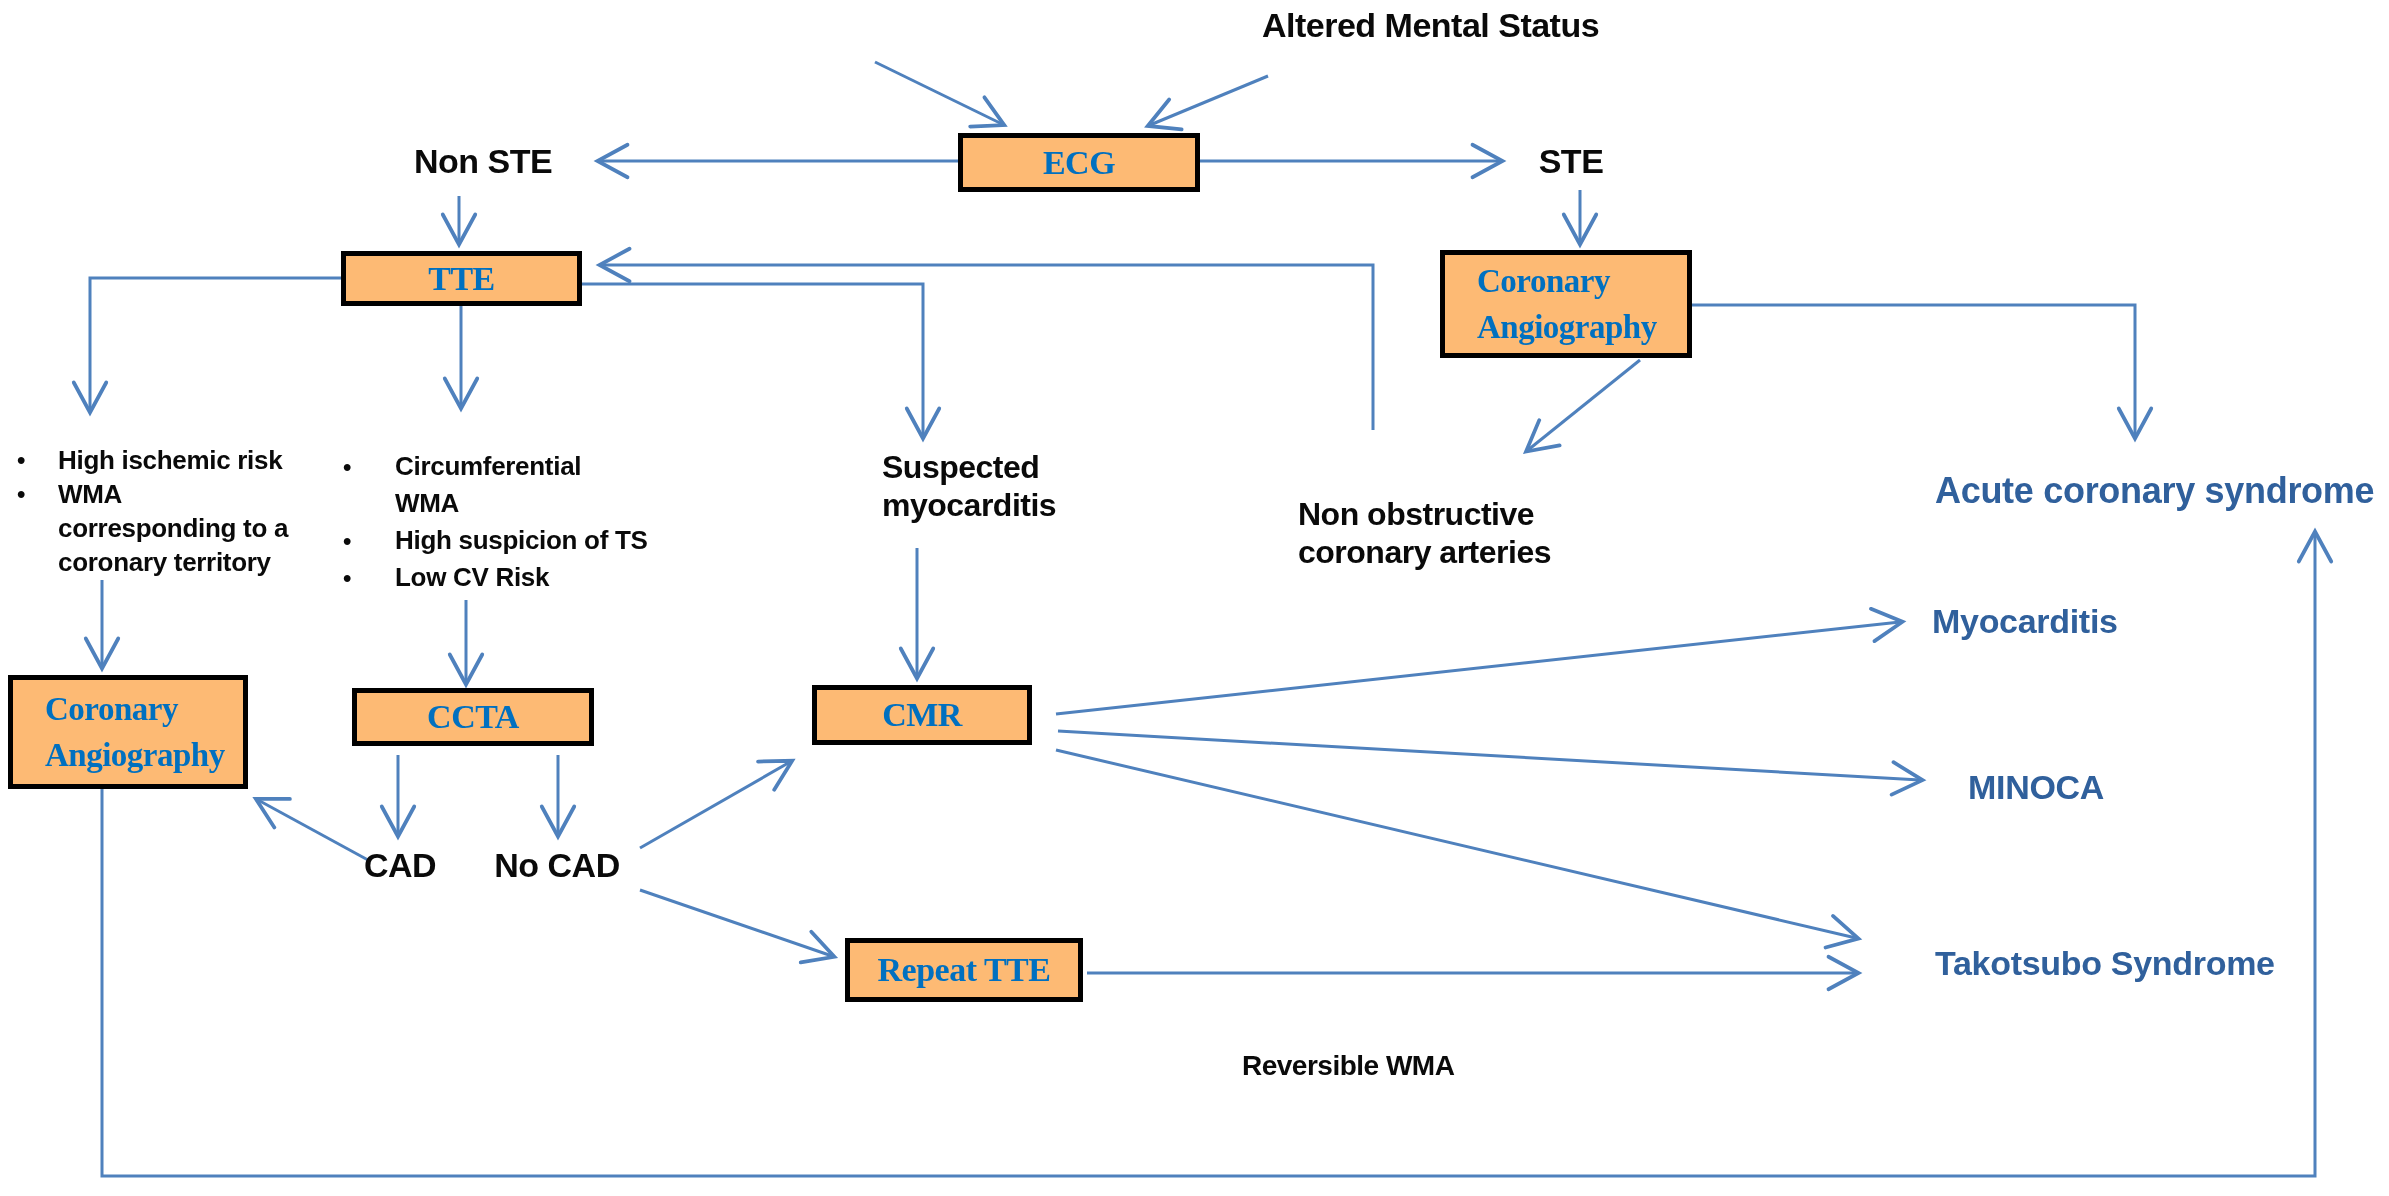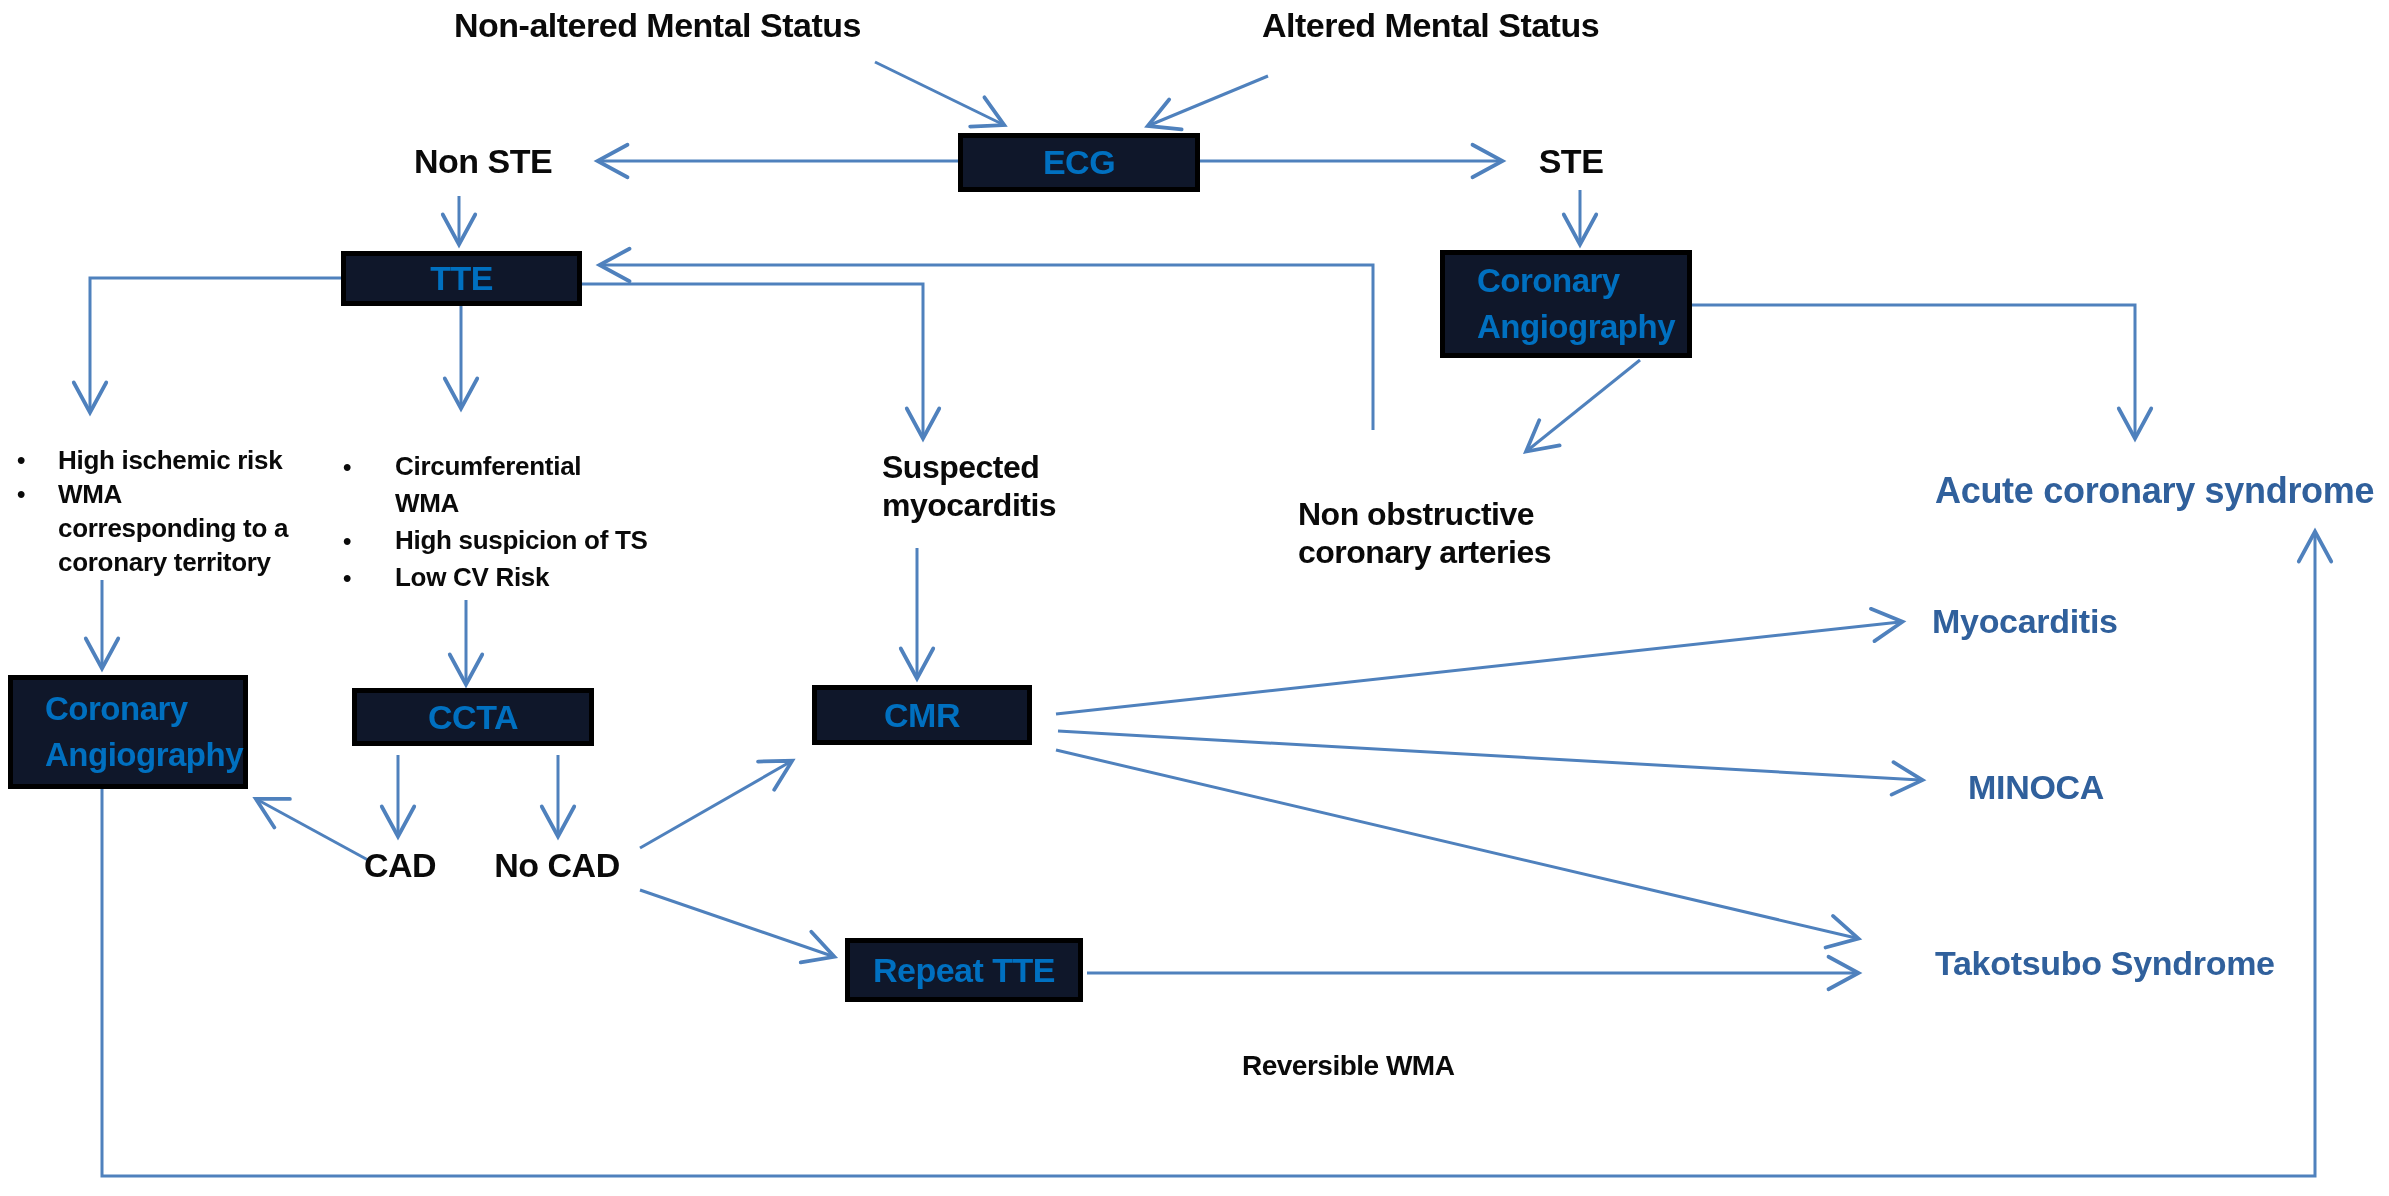--- a/index.html
+++ b/index.html
@@ -16,27 +16,28 @@
     --ink:#0a0a0a;
     --border:#000000;
   }
   #arrow-layer{position:absolute;left:0;top:0;}
   .flow{fill:none;stroke:var(--arrow);stroke-width:3;}
   .ah{fill:none;stroke:var(--arrow);stroke-width:3;stroke-linecap:round;}
 
   .node{
     position:absolute;
     border:5px solid var(--border);
-    background:#0f172a;
+    background:#fdba74;
     color:var(--boxlabel);
     font-size:34px;
     letter-spacing:-0.5px;
     display:flex;align-items:center;justify-content:center;
     box-sizing:border-box;
     white-space:nowrap;
+    font-family:Liberation Serif, serif;
   }
   .node.multi{
     flex-direction:column;
     align-items:flex-start;justify-content:center;
     padding-left:32px;
     line-height:46px;
     font-size:33px;
   }
   .lbl{
     position:absolute;
@@ -93,21 +94,20 @@
     <path class="flow" marker-end="url(#ah)" d="M 640 848 L 790 762"></path>
     <path class="flow" marker-end="url(#ah)" d="M 640 890 L 832 956"></path>
     <path class="flow" marker-end="url(#ah)" d="M 917 548 L 917 676"></path>
     <path class="flow" marker-end="url(#ah)" d="M 1056 714 L 1900 622"></path>
     <path class="flow" marker-end="url(#ah)" d="M 1058 731 L 1920 780"></path>
     <path class="flow" marker-end="url(#ah)" d="M 1056 750 L 1856 938"></path>
     <path class="flow" marker-end="url(#ah)" d="M 1087 973 L 1856 973"></path>
     <path class="flow" marker-end="url(#ah)" d="M 102 789 L 102 1176 L 2315 1176 L 2315 534"></path>
   </svg>
 
-  <div class="lbl" style="left:454px;top:6px;font-size:34px;">Non-altered Mental Status</div>
   <div class="lbl" style="left:1262px;top:6px;font-size:34px;">Altered Mental Status</div>
 
   <div class="node" style="left:958px;top:133px;width:242px;height:59px;">ECG</div>
   <div class="lbl center" style="left:483px;top:142px;font-size:34px;">Non STE</div>
   <div class="lbl center" style="left:1571px;top:142px;font-size:34px;">STE</div>
 
   <div class="node" style="left:341px;top:251px;width:241px;height:55px;">TTE</div>
   <div class="node multi" style="left:1440px;top:250px;width:252px;height:108px;">
     <span class="line2">Coronary</span>
     <span class="line2">Angiography</span>

